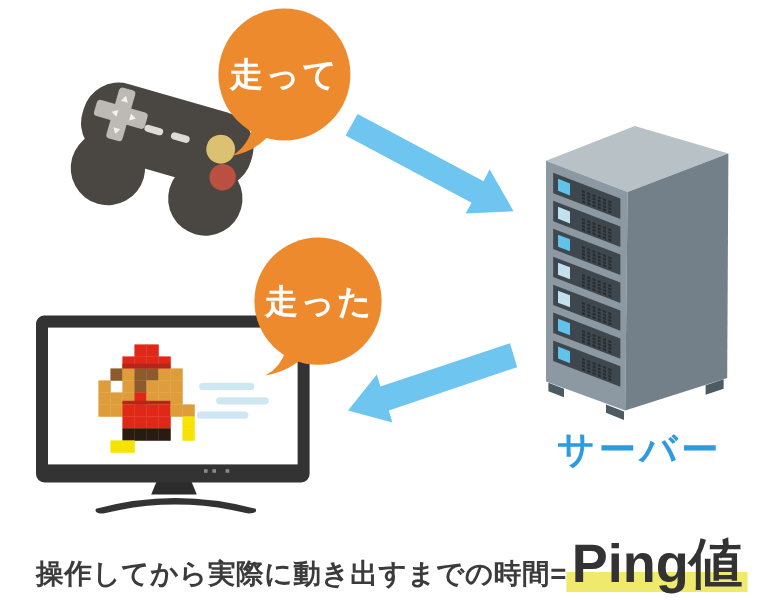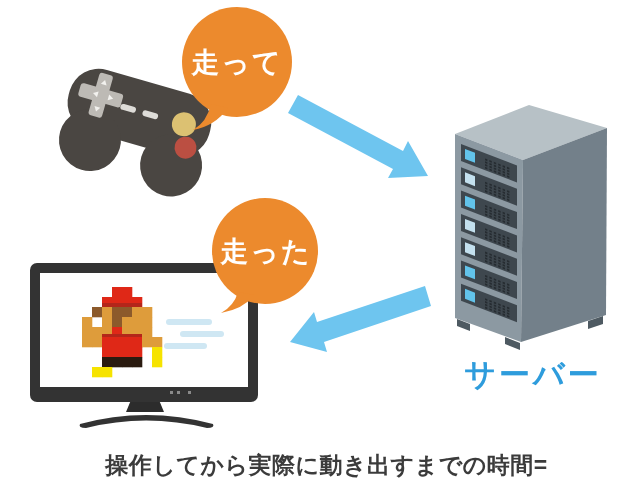--- a/index.html
+++ b/index.html
@@ -11,21 +11,21 @@
   .bubble-text{
     font-family:"Liberation Sans","DejaVu Sans",sans-serif;
     font-weight:bold;fill:#ffffff;font-size:28px;letter-spacing:2px;
   }
   .server-label-text{
     font-family:"Liberation Sans","DejaVu Sans",sans-serif;
     font-weight:bold;fill:#2e9cdc;font-size:31px;letter-spacing:3px;
   }
   .caption{
     position:absolute;left:0;right:0;bottom:6px;height:58px;
-    display:flex;justify-content:center;align-items:center;
+    display:flex;justify-content:center;align-items:flex-end;
     font-weight:bold;color:#3b3b3b;font-size:23px;letter-spacing:0.5px;
     white-space:nowrap;
     margin-left:13px;
   }
   .caption .hl{
     font-size:45px;color:#333333;letter-spacing:0;line-height:1;
     background:linear-gradient(to bottom, transparent 64%, #efe96c 64%, #efe96c 98%, transparent 98%);
     padding:0 4px 2px 4px;
   }
 </style>
@@ -324,14 +324,15 @@
 
     <g>
       <circle cx="265" cy="251" r="53" fill="#ec8a2d"></circle>
       <path d="M 238,292 Q 234,306 221,313 Q 243,309 255,295 Z" fill="#ec8a2d"></path>
       <text class="bubble-text" x="266" y="261" text-anchor="middle">走った</text>
     </g>
   </svg>
 
   <div class="caption">
     <span>操作してから実際に動き出すまでの時間=</span>
+      <span class="hl">Ping値</span>
   </div>
 </div>
 
 </body></html>

